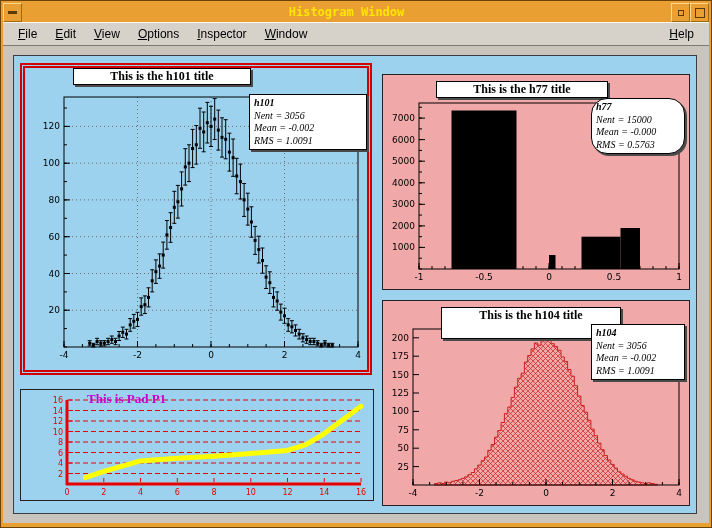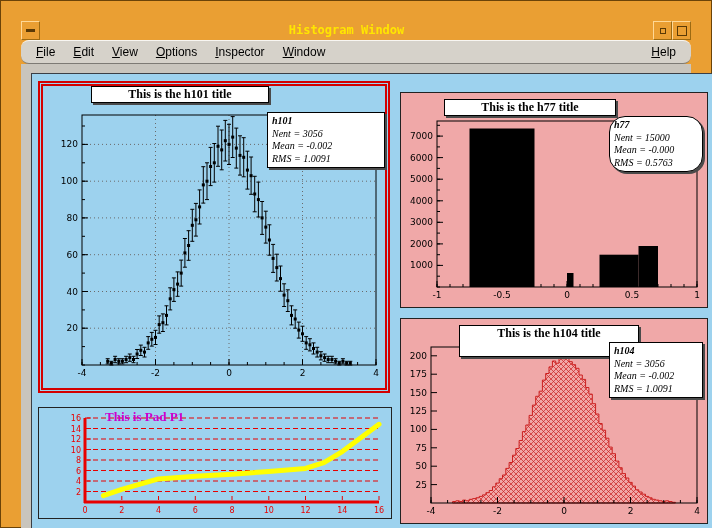--- a/index.html
+++ b/index.html
@@ -1,28 +1,28 @@
 <!DOCTYPE html>
 <html><head>
 <meta charset="utf-8">
 <style>
   * { margin:0; padding:0; box-sizing:border-box; }
   html,body { background:#777; font-family:"Liberation Sans",sans-serif; cursor:default; }
-  .window { width:712px; height:528px; border:1px solid #6b4308; background:#ea9f33; padding:20px; position:relative; }
+  .window { width:712px; height:528px; border:1px solid #6b4308; background:#ea9f33; padding:2px; position:relative; }
 
   
   .titlebar { height:19px; display:flex; align-items:stretch; background:#ea9f33; }
   .tb-btn { width:19px; border:1px solid; border-color:#ffd896 #9c6a12 #9c6a12 #ffd896; background:#ea9f33; display:flex; align-items:center; justify-content:center; }
   .tb-title { flex:1; text-align:center; color:#ffe600; font:bold 12px "DejaVu Sans Mono",monospace; line-height:19px; }
   .glyph-bar { width:9px; height:3px; background:#5a3a06; }
   .glyph-sq-s { width:6px; height:6px; border:1px solid #5a3a06; }
   .glyph-sq-l { width:10px; height:10px; border:1px solid #5a3a06; }
 
   
-  .menu-bar { height:24px; background:#d6d2ca; border-top:1px solid #f8f6f2; border-bottom:1px solid #7d7a74; display:flex; align-items:center; padding:0 6px;border-radius:8px; }
+  .menu-bar { height:24px; background:#d6d2ca; border-top:1px solid #f8f6f2; border-bottom:1px solid #7d7a74; display:flex; align-items:center; padding:0 6px; }
   .menu-item { display:inline-block; padding:2px 9px; font-size:12px; color:#000; }
   .menu-item::first-letter { text-decoration:underline; }
   .menu-spacer { flex:1; }
 
   
   .content { height:477px; background:#c9c5bd; position:relative; }
   .canvas { position:absolute; left:10px; top:9px; width:684px; height:459px; background:#9dd2ee; border:1px solid #3a3e44; }
 
   .pad { position:absolute; }
   .pad-blue { background:#9dd2ee; }
@@ -35,21 +35,21 @@
 
   svg.plot { position:absolute; left:0; top:0; z-index:1; font-family:"DejaVu Sans",sans-serif; }
 
   .pave { position:absolute; background:#fff; border:1px solid #000; box-shadow:2px 2px 0 #4a4a4a; z-index:3; }
   .pad-title { font-family:"Liberation Serif",serif; font-weight:bold; font-size:12px; text-align:center; line-height:15px;margin-left:39px; }
   .stats { font-family:"Liberation Serif",serif; font-style:italic; font-size:10px; padding:2px 4px; line-height:12.5px;margin-top:21px; }
   .stats-name { font-weight:bold; }
 
   #h101-title { left:12px; top:3px;  width:178px; height:17px; }
   #h101-stats { right:3px; top:8px;  width:118px; }
-  #h77-title  { left:4px;  top:6px;  width:172px; height:17px; }
+  #h77-title  { left:14px;  top:6px;  width:172px; height:17px; }
   #h77-stats  { right:4px; top:2px;  width:94px;border-radius:16px; }
   #h104-title { left:19px;  top:6px;  width:180px; height:32px; }
   #h104-stats { right:4px; top:2px;  width:94px; }
   .p1-title { position:absolute; left:66px; top:1px; color:#cc00cc; font-family:"Liberation Serif",serif; font-weight:bold; font-size:13px; z-index:2; }
 </style>
 </head>
 <body>
 
 <div class="window">
 

